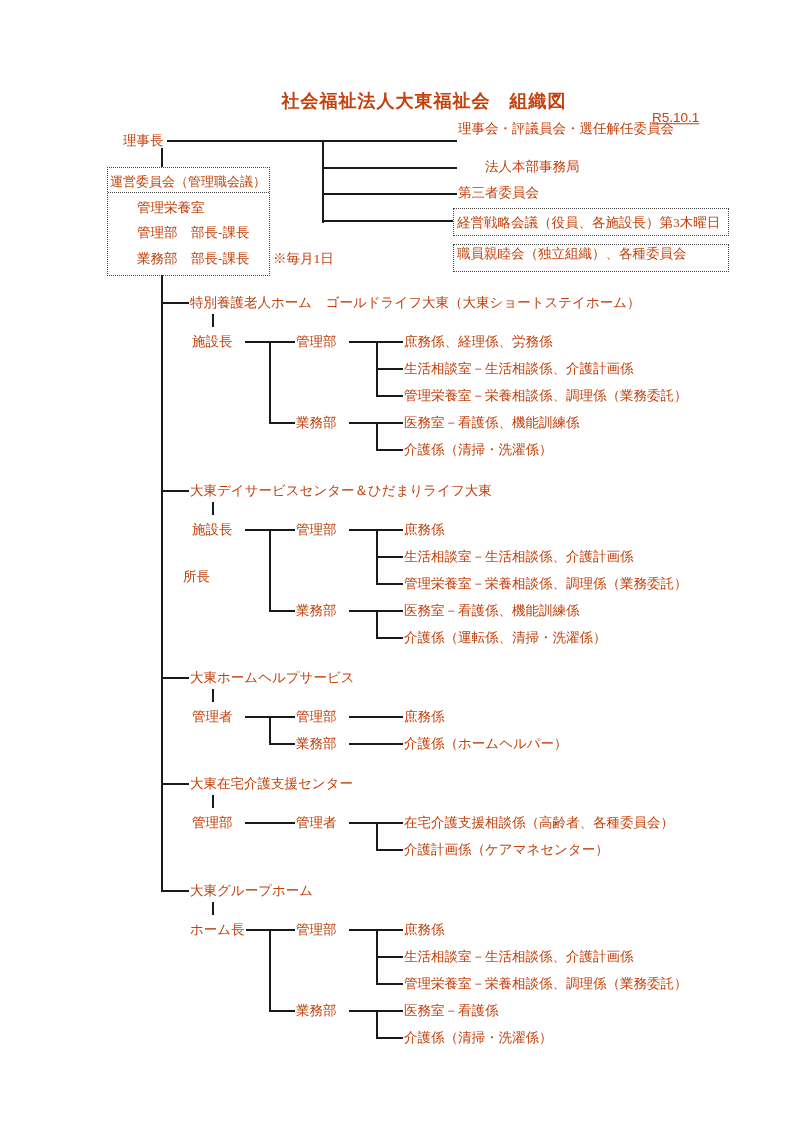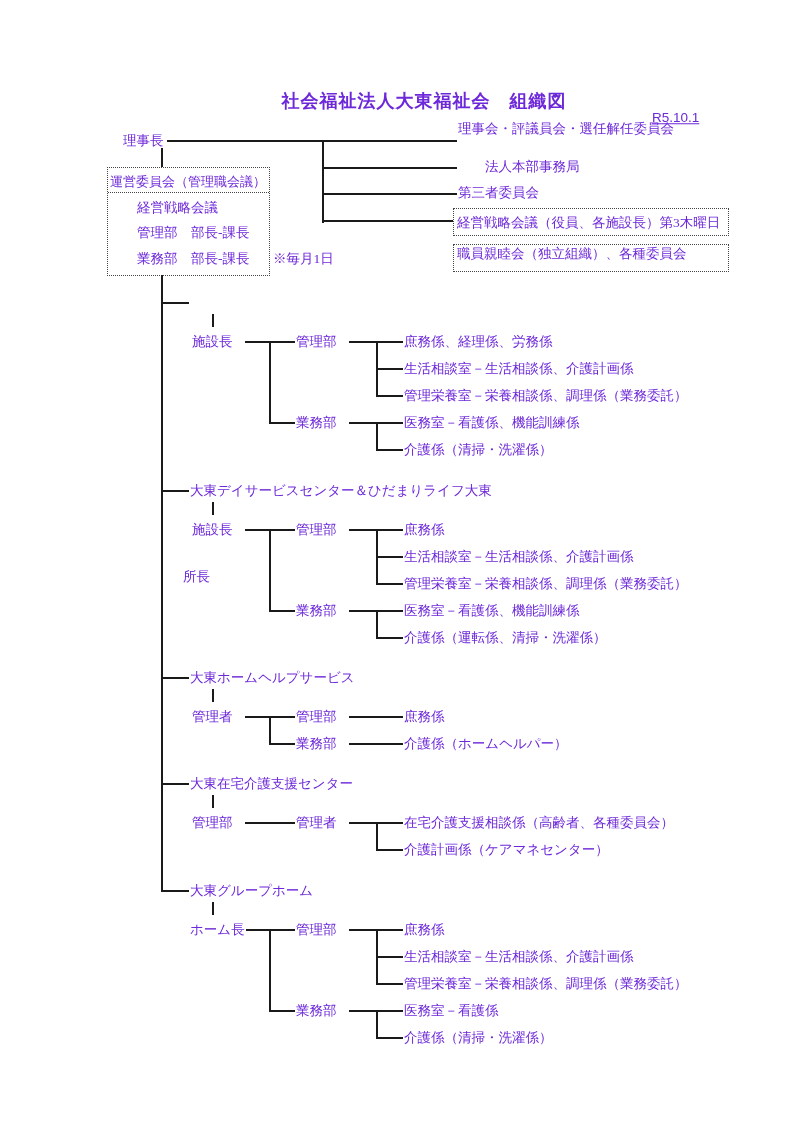--- a/index.html
+++ b/index.html
@@ -1,17 +1,17 @@
 <!DOCTYPE html>
 <html><head>
 <meta charset="utf-8">
 <style>
   html,body{margin:0;padding:0;background:#fff;}
   #page{position:relative;width:800px;height:1132px;background:#ffffff;overflow:hidden;
-        font-family:"Liberation Serif","DejaVu Serif",serif;color:#6d28d9;}
+        font-family:"Liberation Serif","DejaVu Serif",serif;color:#c2410c;}
   .lbl{position:absolute;white-space:nowrap;font-size:13.5px;line-height:1;transform:translateY(-50%);}
   .sans{font-family:"Liberation Sans","DejaVu Sans",sans-serif;}
   .title{position:absolute;top:101px;left:424px;transform:translate(-50%,-50%);
          font-weight:bold;font-size:18px;letter-spacing:1px;white-space:nowrap;}
   .hl{position:absolute;height:2px;background:#1a1a1a;}
   .vl{position:absolute;width:2px;background:#1a1a1a;}
   .dotbox{position:absolute;border:1.5px dotted #444;background:#fff;box-sizing:border-box;}
   .boxlbl{position:absolute;white-space:nowrap;font-size:13.5px;line-height:1;transform:translateY(-50%);}
 </style>
 </head>
@@ -35,28 +35,29 @@
   <div class="lbl" style="left:458px;top:193px;">第三者委員会</div>
 
   <div class="dotbox" style="left:453px;top:208px;width:276px;height:28px;"></div>
   <div class="boxlbl" style="left:457px;top:223px;">経営戦略会議（役員、各施設長）第3木曜日</div>
   <div class="dotbox" style="left:453px;top:244px;width:276px;height:28px;"></div>
   <div class="boxlbl" style="left:457px;top:254px;">職員親睦会（独立組織）、各種委員会</div>
 
   <div class="dotbox" style="left:107px;top:167px;width:163px;height:109px;"></div>
   <div style="position:absolute;left:108px;top:192px;width:161px;border-top:1.5px dotted #444;"></div>
   <div class="boxlbl" style="left:188px;top:181px;transform:translate(-50%,-50%);font-size:13px;">運営委員会（管理職会議）</div>
-  <div class="boxlbl" style="left:137px;top:208px;">経営戦略会議</div>
+  <div class="boxlbl" style="left:137px;top:208px;">管理栄養室</div>
   <div class="boxlbl" style="left:137px;top:233px;">管理部　部長-課長</div>
   <div class="boxlbl" style="left:137px;top:259px;">業務部　部長-課長</div>
   <div class="lbl" style="left:273px;top:259px;">※毎月1日</div>
 
   <div class="vl" style="left:161px;top:275px;height:617px;"></div>
 
   <div class="hl" style="left:161px;top:302px;width:28px;"></div>
+  <div class="lbl" style="left:190px;top:303px;">特別養護老人ホーム　ゴールドライフ大東（大東ショートステイホーム）</div>
   <div class="vl" style="left:212px;top:314px;height:13px;"></div>
   <div class="lbl" style="left:192px;top:342px;">施設長</div>
   <div class="hl" style="left:245px;top:341px;width:50px;"></div>
   <div class="vl" style="left:269px;top:341px;height:83px;"></div>
   <div class="hl" style="left:269px;top:422px;width:26px;"></div>
   <div class="lbl" style="left:296px;top:342px;">管理部</div>
   <div class="lbl" style="left:296px;top:423px;">業務部</div>
   <div class="hl" style="left:349px;top:341px;width:54px;"></div>
   <div class="vl" style="left:376px;top:341px;height:56px;"></div>
   <div class="hl" style="left:376px;top:368px;width:27px;"></div>

